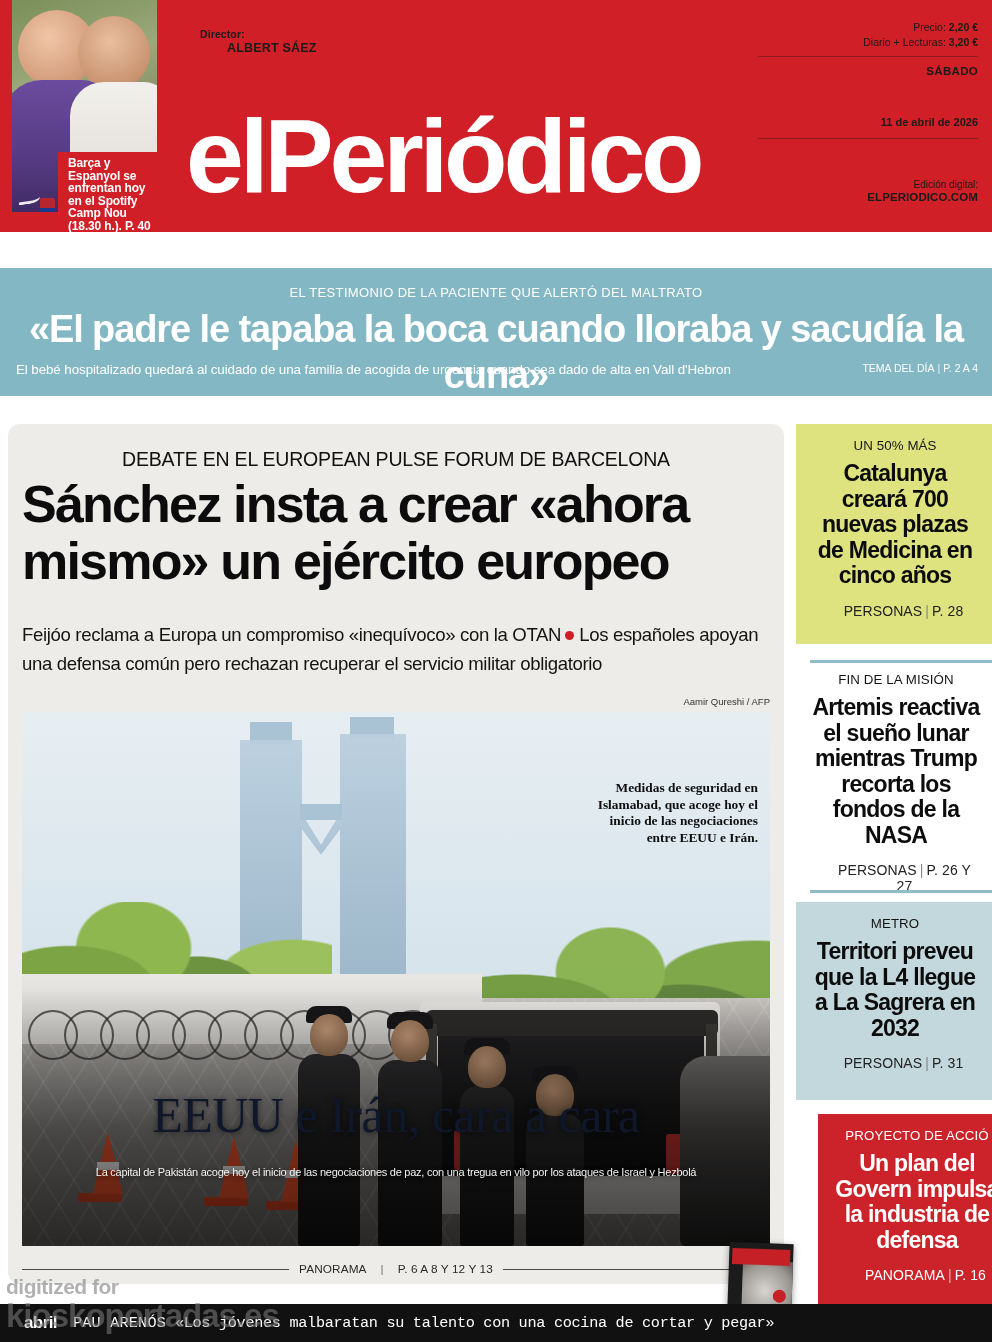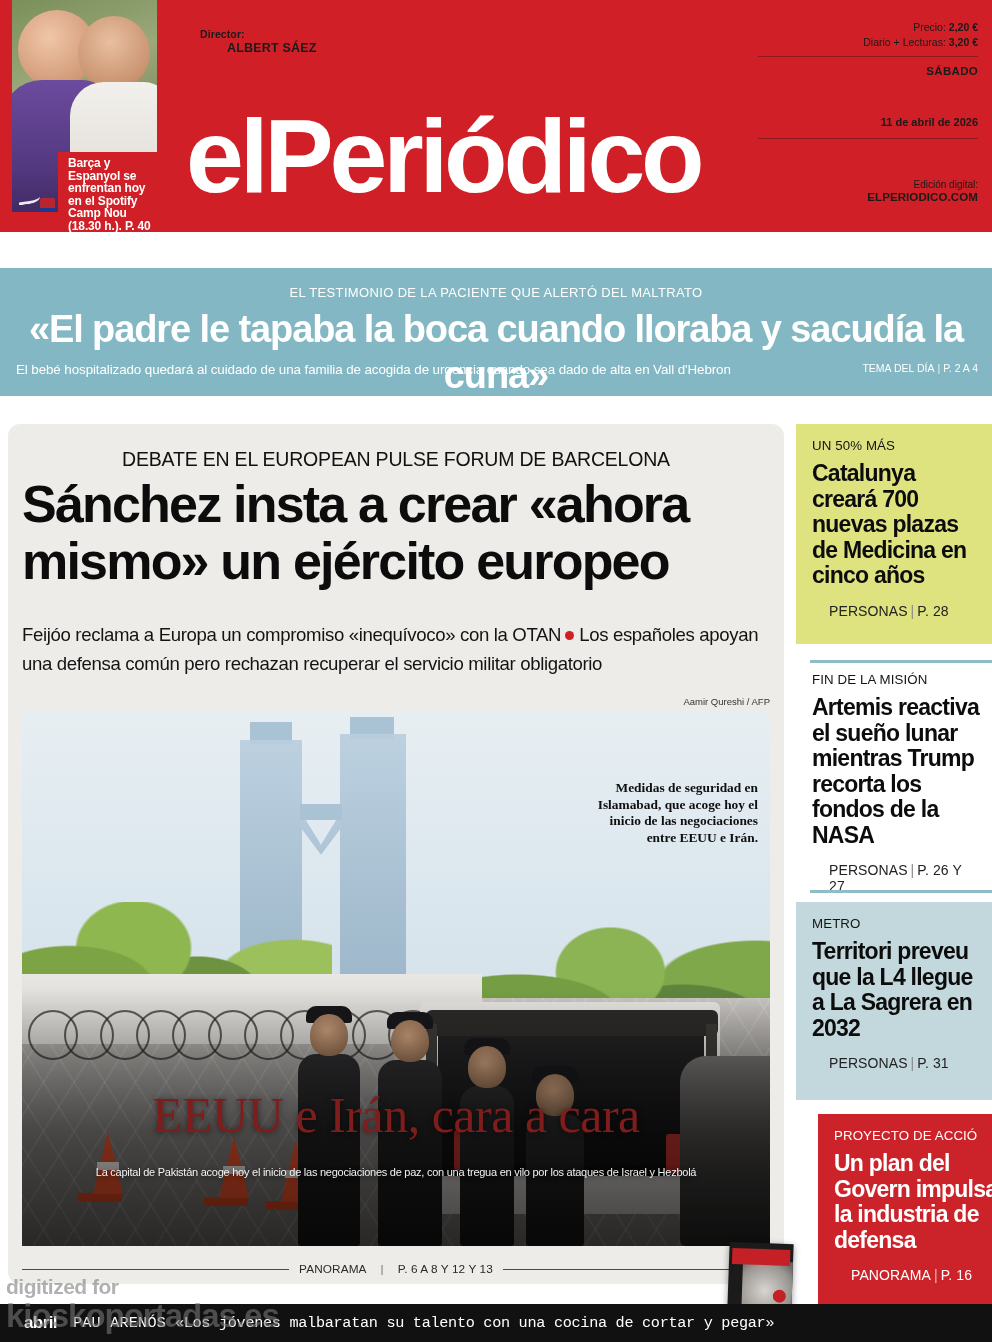--- a/index.html
+++ b/index.html
@@ -400,21 +400,21 @@
     color: #0f0f0f;
   }
   .photo-head {
     position: absolute;
     left: 0; right: 0; top: 378px;
     text-align: center;
     font-family: "Liberation Serif", serif;
     font-size: 50px;
     font-weight: 400;
     letter-spacing: -0.5px;
-    color: #7f1d1d;
+    color: #0f172a;
     text-shadow: 0 1px 6px rgba(0,0,0,.55);
     line-height: 1;
   }
   .photo-sub {
     position: absolute;
     left: 72px; right: 72px; top: 448px;
     text-align: center;
     font-size: 11px;
     line-height: 24px;
     letter-spacing: -0.25px;
@@ -429,21 +429,21 @@
     align-items: center;
     gap: 10px;
     color: #2a2a2a;
     font-size: 11.8px;
     letter-spacing: .1px;
   }
   .panorama-foot .line { flex: 1; height: 1px; background: #4a4a4a; }
   .panorama-foot .sep { padding: 0 4px; color: #777; }
 
   
-  .side-item { position: relative; box-sizing: border-box; }
+  .side-item { position: relative; box-sizing: border-box; text-align: center; }
   .side-item .kicker {
     font-size: 13.3px;
     letter-spacing: .1px;
     margin-bottom: 8px;
     color: #141414;
   }
   .side-item .headline {
     font-size: 23px;
     font-weight: 700;
     line-height: 25.5px;

